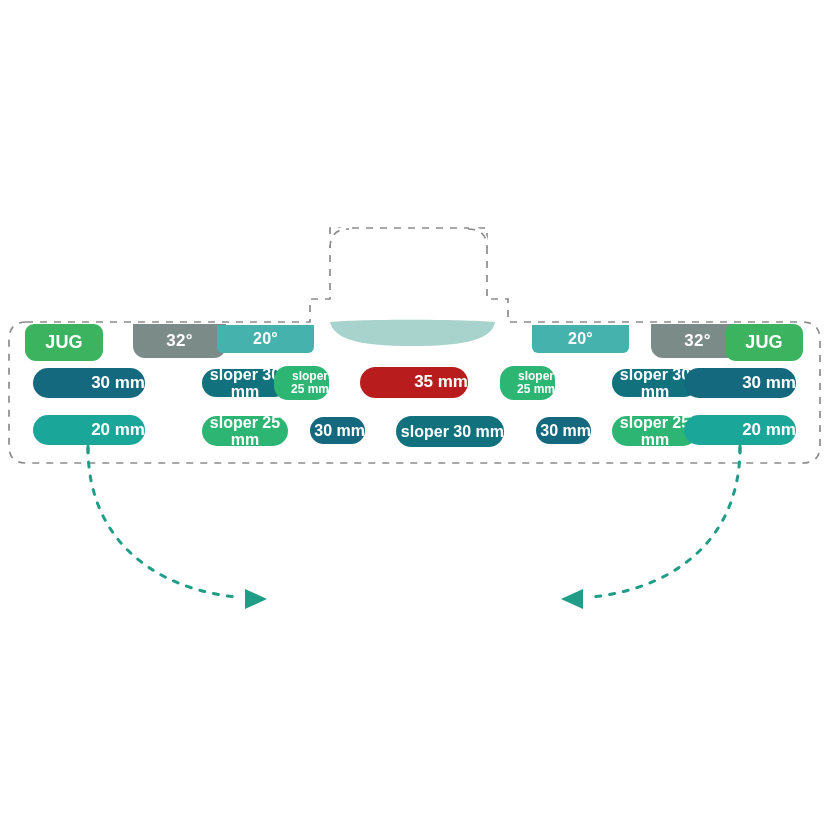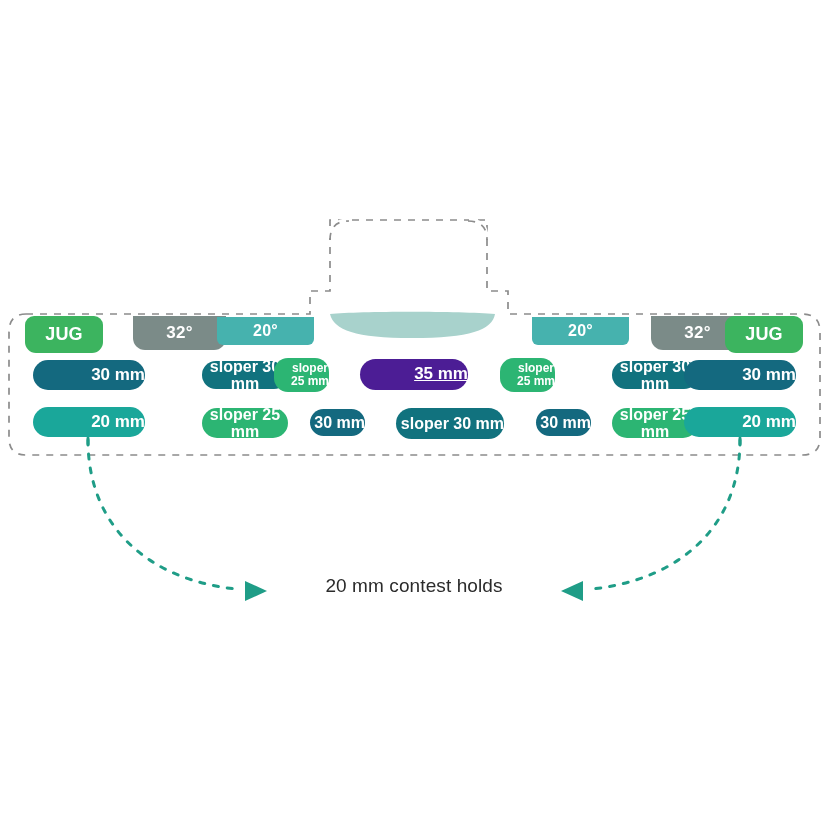--- a/index.html
+++ b/index.html
@@ -12,21 +12,21 @@
     height: 828px;
     position: relative;
     overflow: hidden;
     font-family: "Liberation Sans", sans-serif;
     -webkit-font-smoothing: antialiased;
   }
 
   #stage {
     position: absolute;
     left: 0;
-    top: 8px;
+    top: 16px;
     width: 828px;
     height: 656px;
   }
 
   
   #vector-layer {
     position: absolute;
     left: 0;
     top: 0;
     width: 828px;
@@ -183,21 +183,21 @@
 
   <div class="pill med" style="left:166px; top:353px; width:86px; height:28px; background:#11727e;">
     <span>sloper 30 mm</span>
   </div>
 
   <div class="pill small" style="left:274px; top:350px; width:55px; height:34px; background:#2cb573; border-radius:14px;">
     <span>sloper
 25 mm</span>
   </div>
 
-  <div class="pill big" style="left:360px; top:351px; width:108px; height:31px; background:#4c1d95;text-decoration:underline;">
+  <div class="pill big" style="left:360px; top:351px; width:108px; height:31px; background:#b91c1c;">
     <span>35 mm</span>
   </div>
 
   <div class="pill small" style="left:500px; top:350px; width:55px; height:34px; background:#2cb573; border-radius:14px;">
     <span>sloper
 25 mm</span>
   </div>
 
   <div class="pill med" style="left:576px; top:353px; width:86px; height:28px; background:#11727e;">
     <span>sloper 30 mm</span>
@@ -228,15 +228,14 @@
   </div>
 
   <div class="pill med" style="left:576px; top:400px; width:86px; height:30px; background:#2cb573;">
     <span>sloper 25 mm</span>
   </div>
 
   <div class="pill big" style="left:684px; top:399px; width:112px; height:30px; background:#1aa79a;">
     <span>20 mm</span>
   </div>
 
-  <div id="caption" style="top:567px;">20 mm contest holds</div>
 
 </div>
 
 </body></html>

